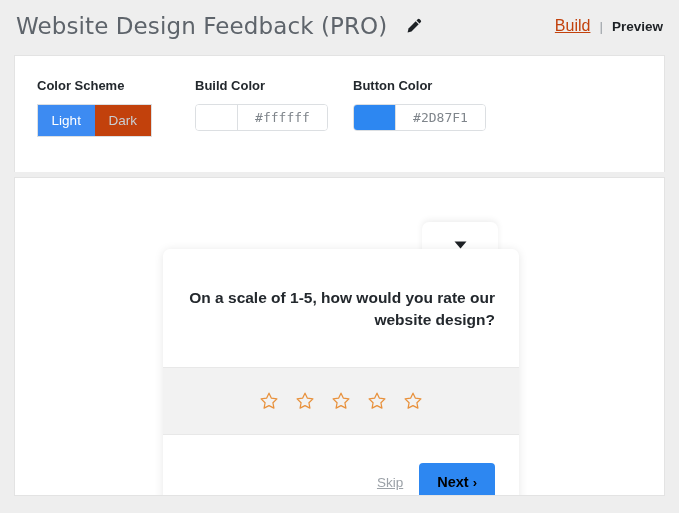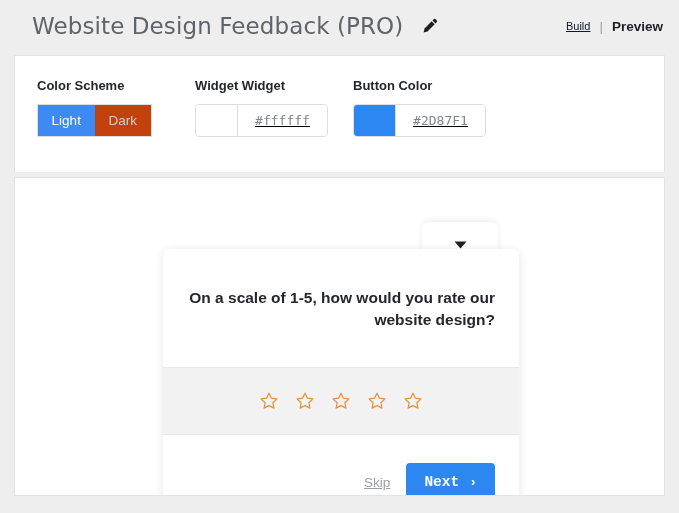--- a/index.html
+++ b/index.html
@@ -17,40 +17,40 @@
     background: #eeeeee;
   }
 
   
   #header {
     position: absolute;
     left: 0; top: 0;
     width: 679px; height: 52px;
     display: flex;
     align-items: center;
-    padding: 0 16px 0 32px;
+    padding: 0 16px 0 16px;
   }
   #page-title {
     font-size: 23px;
     font-weight: 400;
     color: #5e646b;
     letter-spacing: 0.1px;
     white-space: nowrap;
     font-family: "DejaVu Sans", sans-serif;
   }
   #edit-pencil {
     margin-left: 16px;
     width: 22px; height: 22px;
     display: flex; align-items: center; justify-content: center;
     cursor: pointer;
   }
   #header-spacer { flex: 1 1 auto; }
   .header-link {
-    font-size: 11px;
-    color: #0f172a;
+    font-size: 16px;
+    color: #c2410c;
     text-decoration: underline;
     cursor: pointer;
     font-weight: 400;
   }
   .header-sep {
     font-size: 13.5px;
     color: #9aa0a6;
     margin: 0 9px;
   }
   .header-current {
@@ -99,26 +99,25 @@
     background: #c2410c;
   }
   .toggle-opt.active {
     background: #3d8bf2;
     color: #ffffff;
   }
 
   
   .color-field {
     display: inline-flex;
-    width: 133px; height: 33px;
+    width: 133px; height: 27px;
     border: 1px solid #dcdfe2;
     border-radius: 4px;
     overflow: hidden;
     background: #fff;
-    text-decoration: underline;
   }
   .swatch {
     width: 42px;
     flex: 0 0 42px;
     border-right: 1px solid #dcdfe2;
     cursor: pointer;
   }
   .hexval {
     flex: 1 1 auto;
     display: flex; align-items: center; justify-content: center;
@@ -200,32 +199,32 @@
   }
   #skip-btn {
     font-size: 13.5px;
     color: #9ba1a7;
     text-decoration: underline;
     margin-right: 16px;
     cursor: pointer;
   }
   #next-btn {
     background: #2d87f1;
-    color: #ffffff;
+    color: #000000;
     border: none;
     border-radius: 4px;
     height: 38px;
     padding: 0 18px;
     font-size: 14.5px;
     font-weight: bold;
     cursor: pointer;
     display: inline-flex;
     align-items: center;
-    gap: 10px;
-    font-family: Liberation Mono, monospace;
+    gap: 4px;
+    font-family: Liberation Sans, sans-serif;
   }
   #next-chevron { font-size: 13px; font-weight: bold; }
 </style>
 </head>
 <body>
 
 <div id="page">
 
   <div id="header">
     <div id="page-title">Website Design Feedback (PRO)</div>
@@ -246,21 +245,21 @@
 
       <div class="setting-group">
         <div class="setting-label">Color Scheme</div>
         <div class="toggle">
           <div class="toggle-opt active">Light</div>
           <div class="toggle-opt">Dark</div>
         </div>
       </div>
 
       <div class="setting-group">
-        <div class="setting-label">Widget Widget</div>
+        <div class="setting-label">Build Color</div>
         <div class="color-field">
           <div class="swatch" style="background:#ffffff"></div>
           <div class="hexval">#ffffff</div>
         </div>
       </div>
 
 
       <div class="setting-group">
         <div class="setting-label">Button Color</div>
         <div class="color-field">

